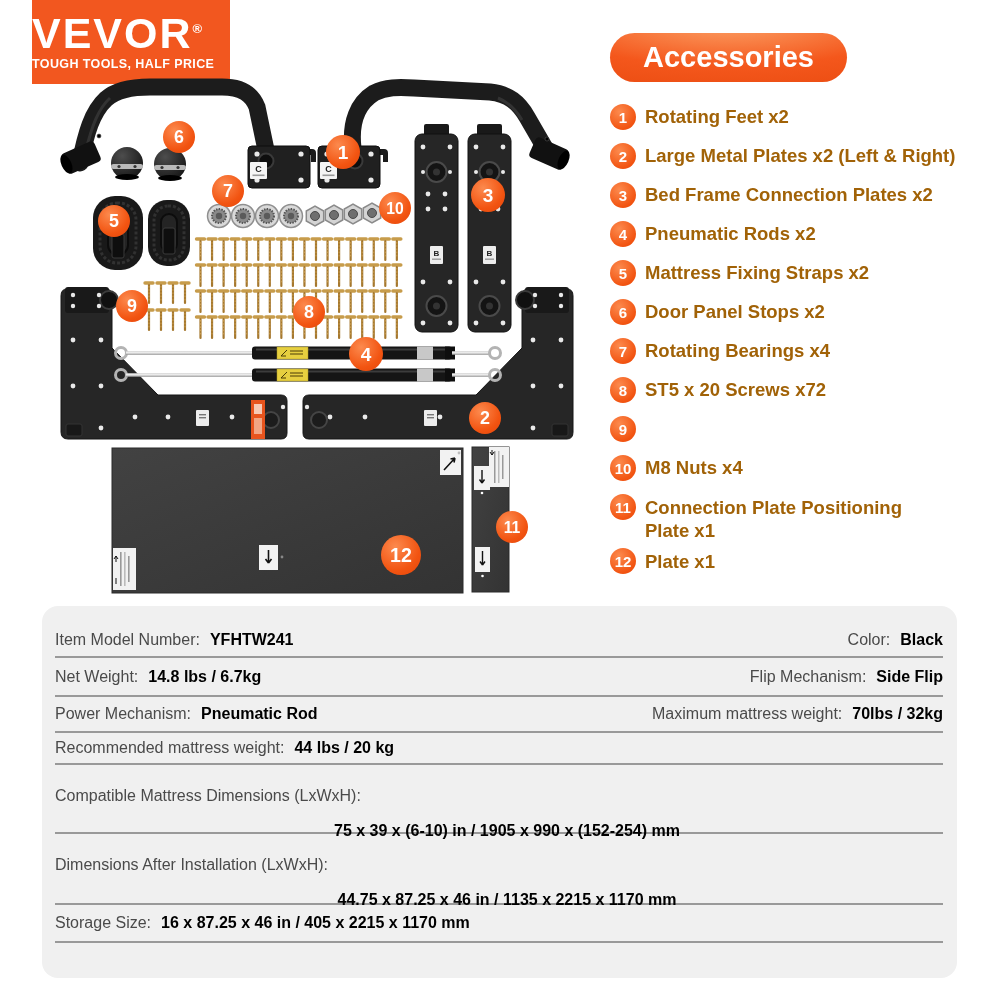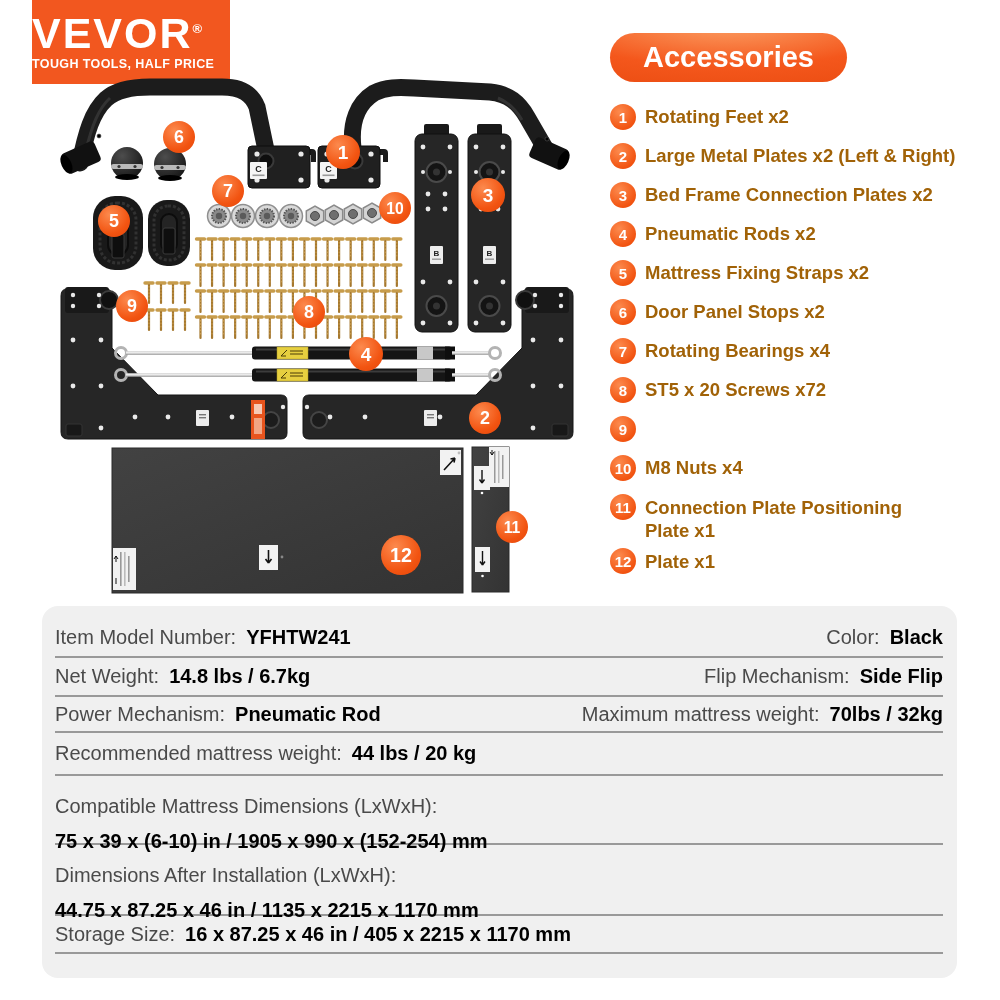--- a/index.html
+++ b/index.html
@@ -22,28 +22,28 @@
   .acc-item.multi{margin-bottom:6px;}
   .num-badge{width:26px;height:26px;border-radius:50%;flex-shrink:0;margin-right:9px;
         background:radial-gradient(circle at 36% 30%, #FC8A4E 0%, #F25411 70%, #E8490C 100%);
         color:#fff;font-size:15px;font-weight:bold;display:flex;align-items:center;justify-content:center;}
   .acc-item .txt{font-size:18.5px;font-weight:bold;color:#a16207;line-height:26px;white-space:nowrap;}
   .acc-item.multi .txt{line-height:23px;padding-top:2px;}
   
   .specs{position:absolute;left:42px;top:606px;width:915px;height:372px;background:#F0F0F0;
          border-radius:16px;padding:0 14px 0 13px;box-sizing:border-box;overflow:hidden;}
   .srow{display:flex;align-items:center;border-bottom:2px solid #999;box-sizing:border-box;
-        font-size:20px;}
+        font-size:16px;}
   .srow.first{align-items:flex-end;padding-bottom:7px;}
   .lbl{color:#4a4a4a;}
   .val{color:#000;font-weight:bold;margin-left:10px;white-space:nowrap;}
   .rgt{margin-left:auto;}
   .srow.stacked{display:block;border-bottom:2px solid #999;}
   .srow.stacked .l1{line-height:37px;padding-top:12px;display:block;}
-  .srow.stacked .l2{line-height:33px;display:block;margin-left:0;}
+  .srow.stacked .l2{line-height:33px;display:block;margin-left:16px;text-align:center;}
   svg text{font-family:"Liberation Sans",sans-serif;}
 </style>
 </head>
 <body>
 
 <div class="stage">
 
   <div class="logo">
     <div class="brand"><span>VEVOR</span><span class="reg">®</span></div>
     <div class="tagline">TOUGH TOOLS, HALF PRICE</div>
@@ -904,21 +904,21 @@
         <span class="rgt"><span class="lbl">Color:</span><span class="val">Black</span></span>
       </div>
       <div class="srow" style="height: 39px;">
         <span><span class="lbl">Net Weight:</span><span class="val">14.8 lbs / 6.7kg</span></span>
         <span class="rgt"><span class="lbl">Flip Mechanism:</span><span class="val">Side Flip</span></span>
       </div>
       <div class="srow" style="height: 36px;">
         <span><span class="lbl">Power Mechanism:</span><span class="val">Pneumatic Rod</span></span>
         <span class="rgt"><span class="lbl">Maximum mattress weight:</span><span class="val">70lbs / 32kg</span></span>
       </div>
-      <div class="srow" style="height: 43px;">
+      <div class="srow" style="height: 32px;">
         <span><span class="lbl">Recommended mattress weight:</span><span class="val">44 lbs / 20 kg</span></span>
       </div>
       <div class="srow stacked" style="height: 69px;">
         <span class="lbl l1">Compatible Mattress Dimensions (LxWxH):</span>
         <span class="val l2">75 x 39 x (6-10) in / 1905 x 990 x (152-254) mm</span>
       </div>
       <div class="srow stacked" style="height: 71px;">
         <span class="lbl l1">Dimensions After Installation (LxWxH):</span>
         <span class="val l2">44.75 x 87.25 x 46 in / 1135 x 2215 x 1170 mm</span>
       </div>

